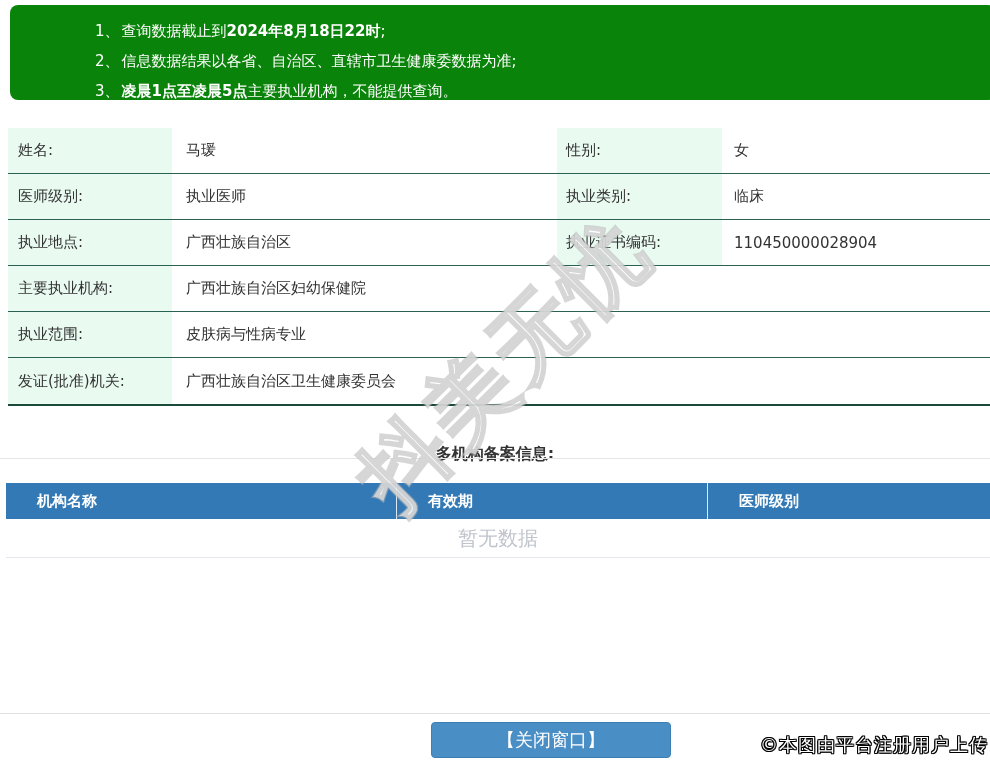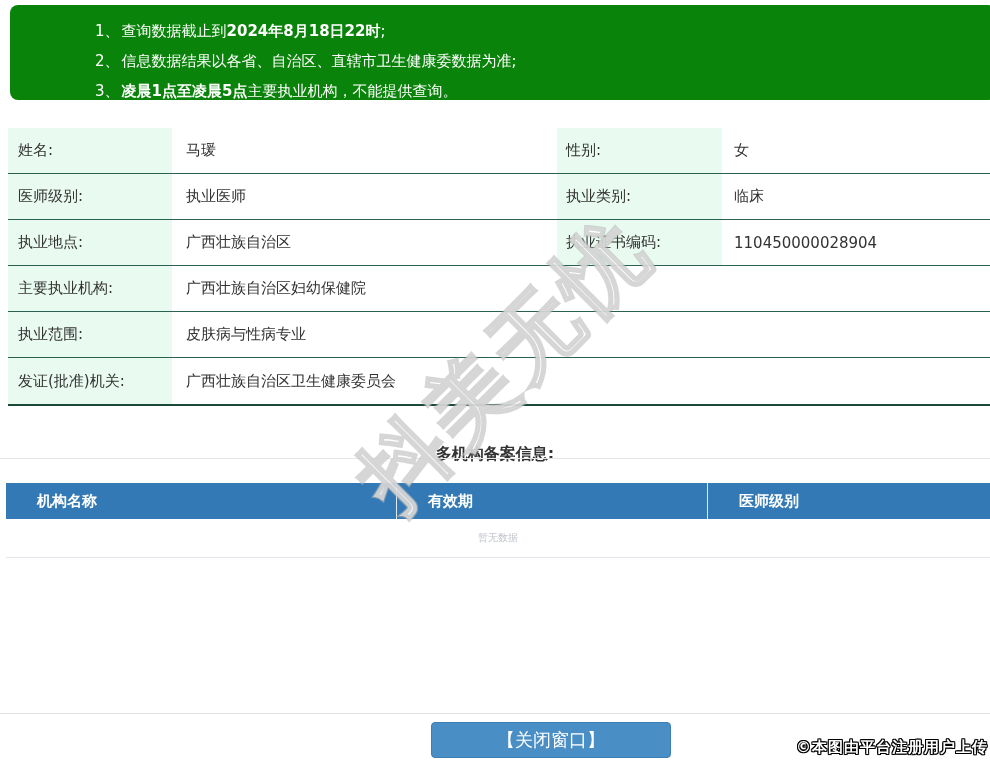--- a/index.html
+++ b/index.html
@@ -36,31 +36,31 @@
   .divider1 { position:absolute; left:0; top:458px; width:990px; border-top:1px solid #e6e6e6; }
 
   
   .rec-table { position:absolute; left:6px; top:483px; width:984px; font-size:15px; }
   .rec-head { display:flex; height:36px; background:#3379b5; color:#fff; font-weight:bold; }
   .rec-head .hcell { display:flex; align-items:center; padding-left:31px; }
   .rec-head .h1 { width:390px; }
   .rec-head .h2 { width:311px; border-left:1px solid #dfe9f2; }
   .rec-head .h3 { flex:1; border-left:1px solid #dfe9f2; }
   .rec-empty { height:39px; display:flex; align-items:center; justify-content:center;
-    color:#c0c4cc; font-size:10px; border-bottom:1px solid #e4e7ed; background:#fff; }
+    color:#c0c4cc; font-size:20px; border-bottom:1px solid #e4e7ed; background:#fff; }
 
   .divider2 { position:absolute; left:0; top:713px; width:990px; border-top:1px solid #e2e2e2; }
 
   
   .close-btn { position:absolute; left:431px; top:722px; width:240px; height:36px;
     background:#4a8ec6; border:1px solid #3d7fb2; border-radius:4px; color:#fff;
     font-size:18px; font-family:inherit; cursor:pointer; line-height:34px; text-align:center; }
 
   
-  .credit { position:absolute; right:2px; bottom:3px; font-size:15px; font-weight:bold; color:#fff;
+  .credit { position:absolute; right:2px; bottom:3px; font-size:18px; font-weight:normal; color:#fff;
     text-shadow:-1px -1px 0 #000, 1px -1px 0 #000, -1px 1px 0 #000, 1px 1px 0 #000,
       0 -1px 0 #000, 0 1px 0 #000, -1px 0 0 #000, 1px 0 0 #000; letter-spacing:1px; }
 
   
   .watermark { position:absolute; left:305px; top:300px; width:400px; height:130px;
     display:flex; align-items:center; justify-content:center;
     transform:rotate(-45deg); pointer-events:none; z-index:5;
     font-size:86px; font-weight:bold; letter-spacing:6px; white-space:nowrap;
     color:rgba(255,255,255,0.88); -webkit-text-stroke:2.5px rgba(180,180,180,0.55); }
 </style>

